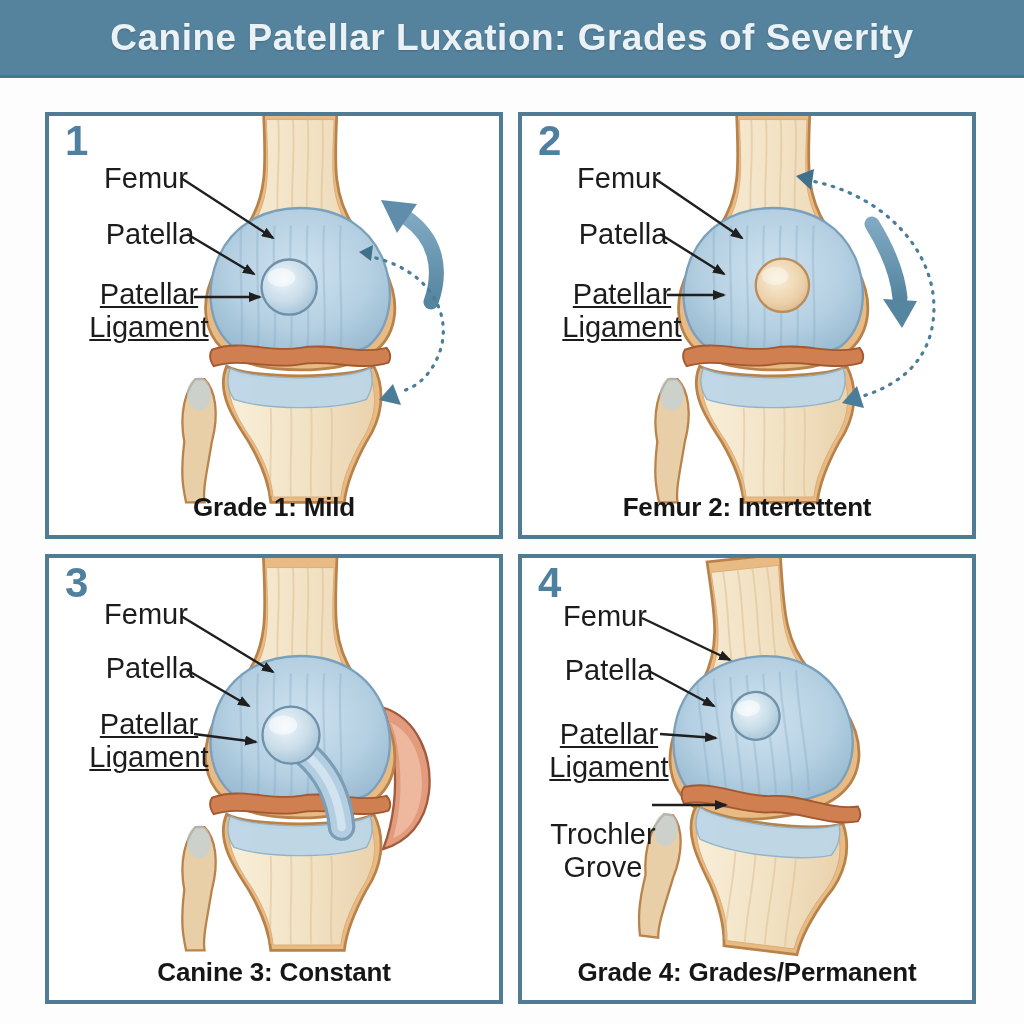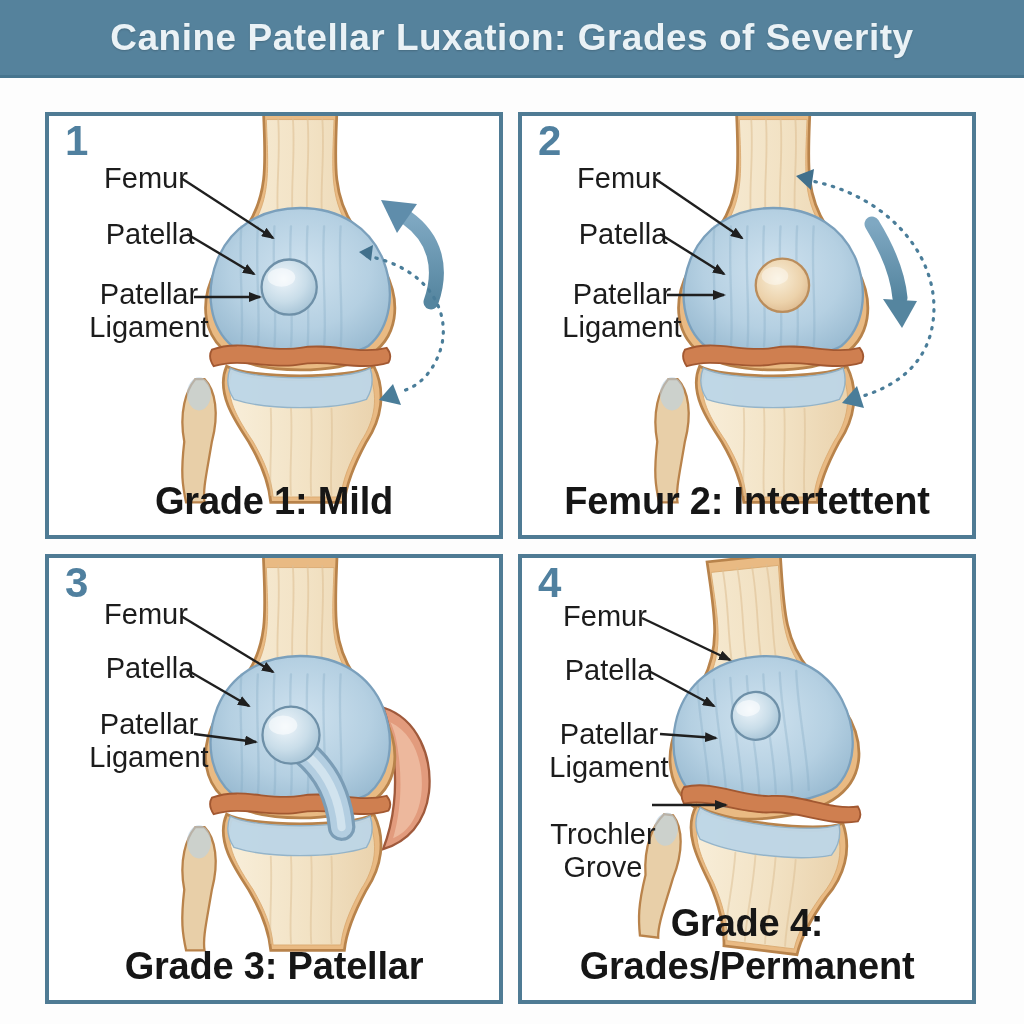--- a/index.html
+++ b/index.html
@@ -17,28 +17,28 @@
   .p3{left:45px;top:554px;width:458px;height:450px;}
   .p4{left:518px;top:554px;width:458px;height:450px;}
   .illo{position:absolute;left:0;top:0;right:0;bottom:0;}
   .illo svg{display:block;width:100%;height:100%;}
   .num{position:absolute;left:16px;top:4px;font-size:42px;font-weight:700;
        color:var(--number-color,#50809f);line-height:1;}
   .lbl{position:absolute;font-size:29px;font-weight:500;color:#1c1c1c;line-height:1.15;
        text-align:center;}
   .femur{left:32px;top:46px;width:130px;}
   .patella{left:36px;top:102px;width:130px;text-align:center;}
-  .patlig{left:25px;top:162px;width:150px;}
+  .patlig{left:25px;top:162px;width:150px;text-decoration:underline;}
   .p3 .femur{top:40px;} .p3 .patella{top:94px;} .p3 .patlig{top:150px;}
   .p4 .femur{left:18px;top:42px;}
   .p4 .patella{left:22px;top:96px;}
   .p4 .patlig{left:12px;top:160px;}
   .p4 .troch{left:6px;top:236px;width:150px;margin-top:24px;}
   .caption{position:absolute;left:0;right:0;bottom:12px;text-align:center;
-           font-size:38px;font-weight:600;color:#161616;letter-spacing:-.2px;}
+           font-size:26px;font-weight:600;color:#161616;letter-spacing:-.2px;}
 </style>
 </head>
 <body>
 
 <div class="stage" style="--header-bg: #55829c; --panel-border: #4f7b94; --number-color: #50809f;">
 
   <div class="header">
     <div class="title">Canine Patellar Luxation: Grades of Severity</div>
   </div>
 
@@ -300,21 +300,21 @@
 
   <line x1="132" y1="58" x2="224" y2="114" stroke="#1f1f1f" stroke-width="2.4" marker-end="url(#k2lbl)"></line>
           <line x1="138" y1="112" x2="200" y2="148" stroke="#1f1f1f" stroke-width="2.4" marker-end="url(#k2lbl)"></line>
           <line x1="145" y1="176" x2="207" y2="184" stroke="#1f1f1f" stroke-width="2.4" marker-end="url(#k2lbl)"></line>
 </svg>
       </div>
     <div class="num">3</div>
     <div class="lbl femur">Femur</div>
     <div class="lbl patella">Patella</div>
     <div class="lbl patlig">Patellar Ligament</div>
-    <div class="caption">Grade 3: Patellar</div>
+    <div class="caption">Canine 3: Constant</div>
   </section>
 
   <section class="panel p4">
     <div class="illo">
         <svg viewBox="0 0 450 442" xmlns="http://www.w3.org/2000/svg">
   <defs>
     <linearGradient id="k3bone" x1="0" y1="0" x2="1" y2="0">
       <stop offset="0" stop-color="#f8eed9"></stop>
               <stop offset=".55" stop-color="#f2e2c4"></stop>
               <stop offset="1" stop-color="#ead3ae"></stop>

